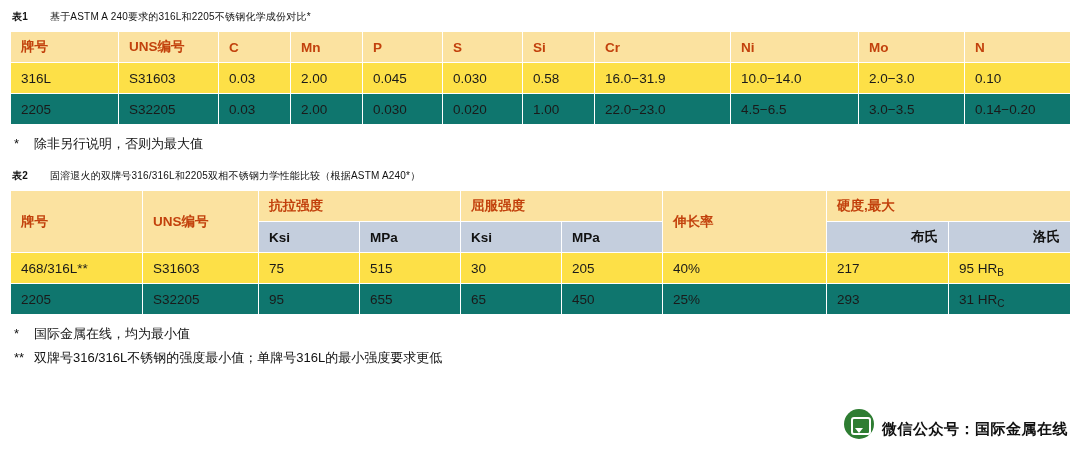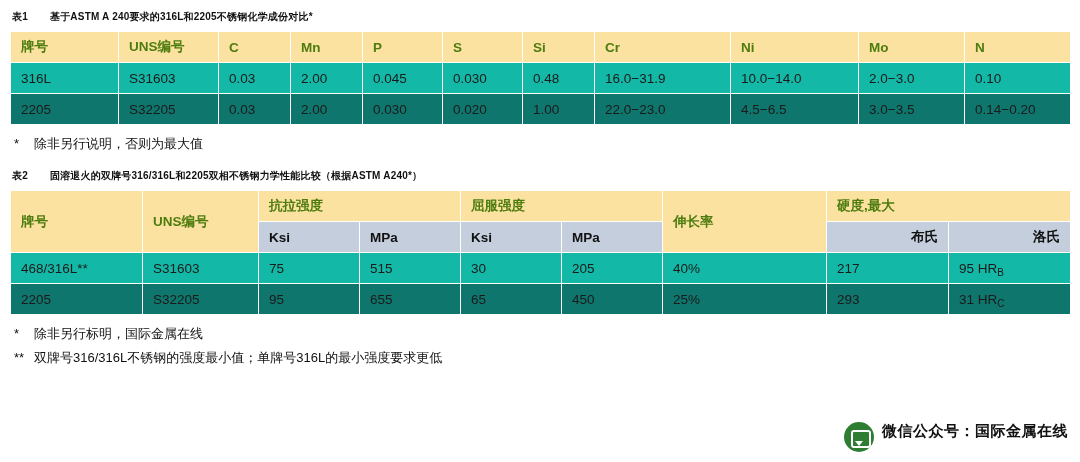--- a/index.html
+++ b/index.html
@@ -18,62 +18,62 @@
   .caption {
     display: flex;
     align-items: baseline;
     font-size: 10px;
     font-weight: bold;
     color: #111;
     margin: 2px 0 7px 2px;
     letter-spacing: 0.2px;
   }
   .caption .cap-label { margin-right: 22px; }
-  .caption .cap-text { font-weight: bold; text-align: center; }
+  .caption .cap-text { font-weight: normal; text-align: center; }
 
   table {
     border-collapse: collapse;
     width: 1060px;
     table-layout: fixed;
   }
   td, th {
     border: 1px solid #ffffff;
     font-size: 13.5px;
     font-weight: normal;
     text-align: left;
     padding: 0 10px;
     height: 31px;
     vertical-align: middle;
     white-space: nowrap;
   }
-  .hdr { background: #fbe2a0; font-weight: bold; color: #4d7c0f; }
+  .hdr { background: #fbe2a0; font-weight: bold; color: #c2410c; }
   .sub { background: #c4cedd; font-weight: bold; color: #111; text-align: right; }
-  .row-a { background: #14b8a6; }
+  .row-a { background: #fde047; }
   .row-b { background: #0f766e; }
   .center { text-align: left; }
 
   .notes { margin: 10px 0 0 4px; }
   .note {
     font-size: 13px;
     color: #111;
     margin-bottom: 6px;
     display: flex;
     align-items: baseline;
   }
   .note .mark { display: inline-block; min-width: 20px; }
   .t2-wrap { margin-top: 16px; }
 
   sub { font-size: 10px; vertical-align: baseline; position: relative; top: 3px; }
 
   .watermark {
     position: absolute;
     right: 12px;
-    bottom: 10px;
+    bottom: 23px;
     display: flex;
-    align-items: flex-start;
+    align-items: flex-end;
     gap: 8px;
     font-family: Liberation Serif, serif;
   }
   .wm-logo {
     width: 30px; height: 30px;
     border-radius: 50%;
     background: #2e7d32;
     position: relative;
     flex: none;
   }
@@ -140,21 +140,21 @@
       </tr>
     </thead>
     <tbody>
       <tr>
         <td class="row-a">316L</td>
         <td class="row-a">S31603</td>
         <td class="row-a">0.03</td>
         <td class="row-a">2.00</td>
         <td class="row-a">0.045</td>
         <td class="row-a">0.030</td>
-        <td class="row-a">0.48</td>
+        <td class="row-a">0.58</td>
         <td class="row-a">16.0−31.9</td>
         <td class="row-a">10.0−14.0</td>
         <td class="row-a">2.0−3.0</td>
         <td class="row-a">0.10</td>
       </tr>
       <tr>
         <td class="row-b">2205</td>
         <td class="row-b">S32205</td>
         <td class="row-b">0.03</td>
         <td class="row-b">2.00</td>
@@ -234,21 +234,21 @@
           <td class="row-b center">25%</td>
           <td class="row-b center">293</td>
           <td class="row-b center"><span>31 HR</span><sub>C</sub></td>
         </tr>
       </tbody>
     </table>
 
     <div class="notes">
       <div class="note">
         <span class="mark">*</span>
-        <span>除非另行标明，国际金属在线</span>
+        <span>国际金属在线，均为最小值</span>
       </div>
       <div class="note">
         <span class="mark">**</span>
         <span>双牌号316/316L不锈钢的强度最小值；单牌号316L的最小强度要求更低</span>
       </div>
     </div>
   </div>
 </div>
 
 <div class="watermark">

